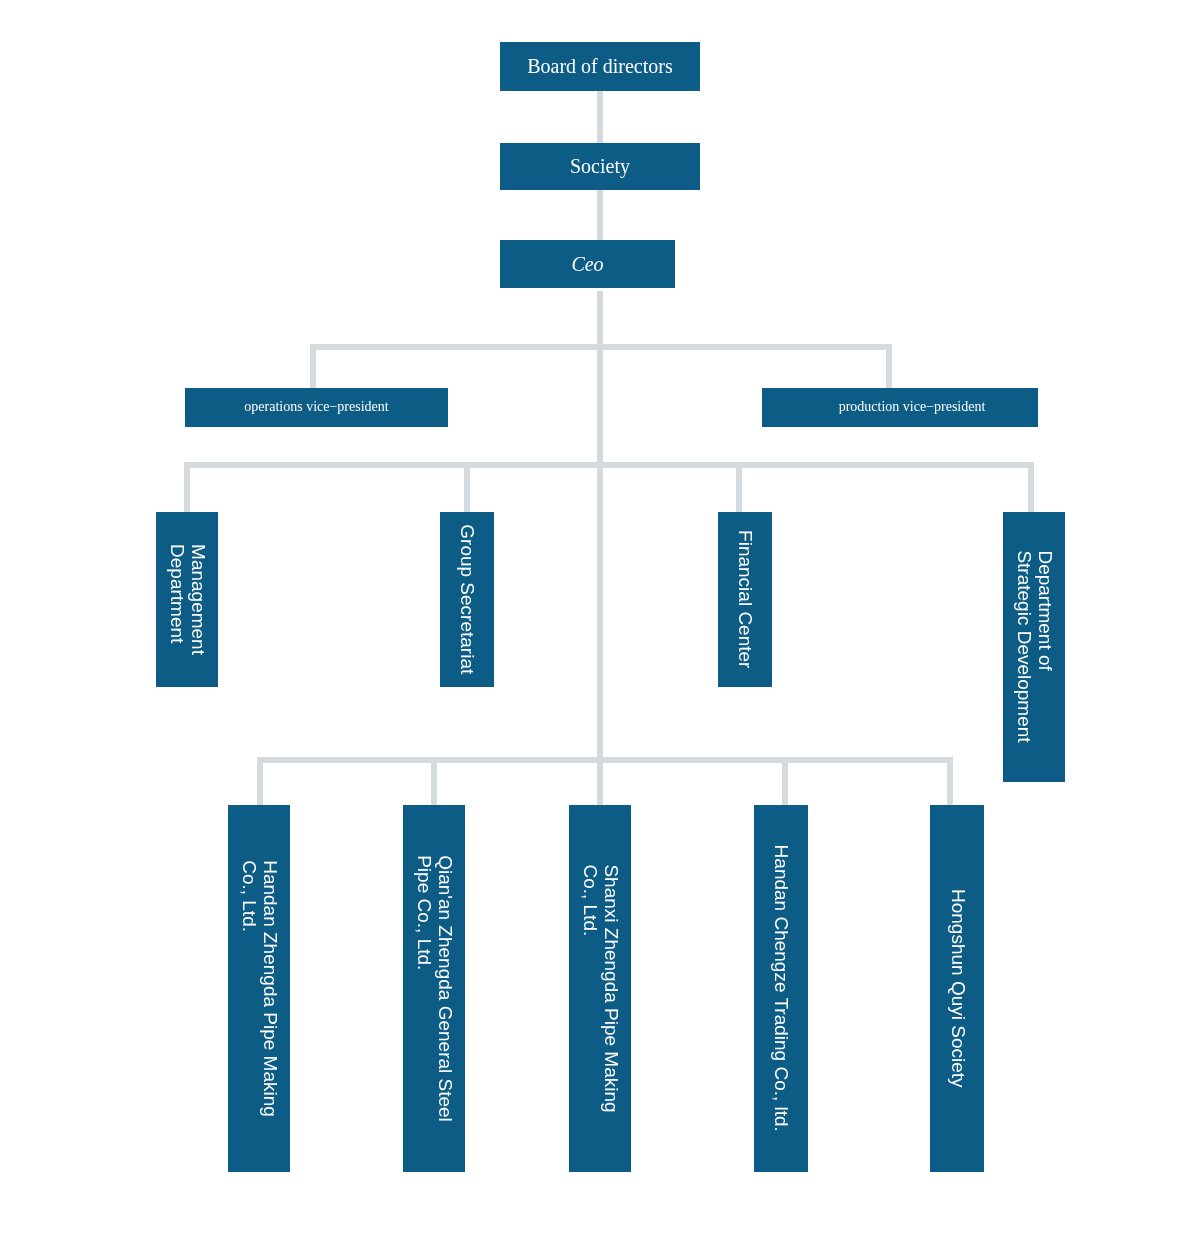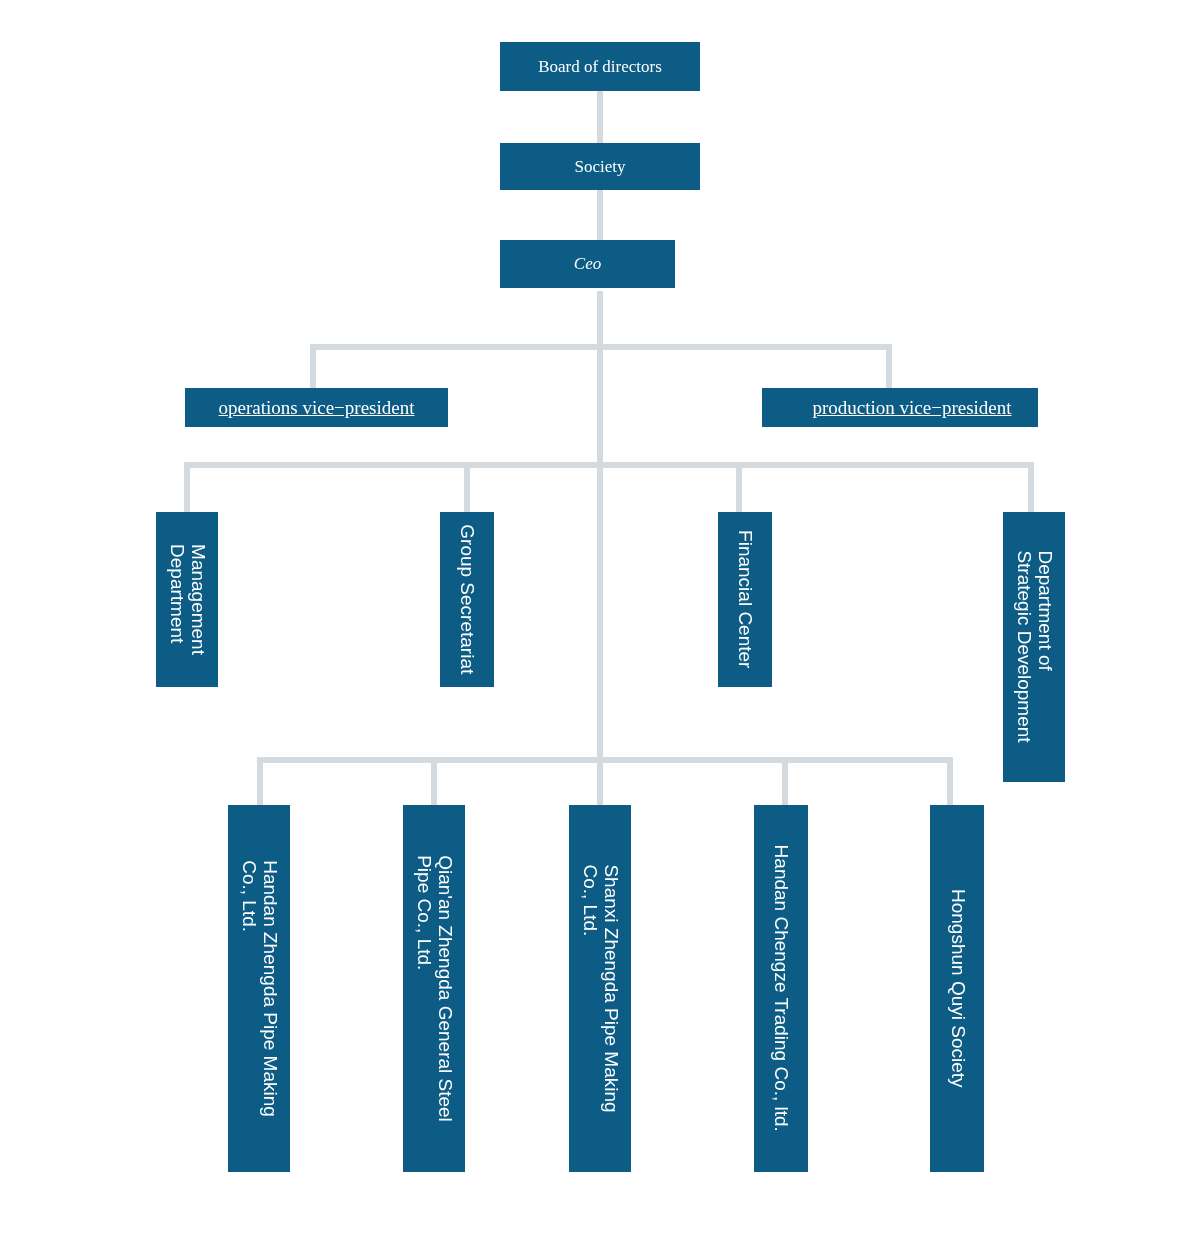--- a/index.html
+++ b/index.html
@@ -42,22 +42,22 @@
   .node.h {
     font-family: "Liberation Serif", serif;
     text-align: center;
     line-height: 1.15;
   }
   .node.h .label {
     display: block;
     white-space: nowrap;
   }
 
-  .node.top .label { font-size: 17px; }
-  .node.vp  .label { font-size: 19px; text-decoration: underline; }
+  .node.top .label { font-size: 20px; }
+  .node.vp  .label { font-size: 14px; }
 
   
   .node.v {
     padding: 0;
   }
   .node.v .vwrap {
     display: flex;
     flex-direction: column;
     align-items: flex-start;
     justify-content: flex-start;

